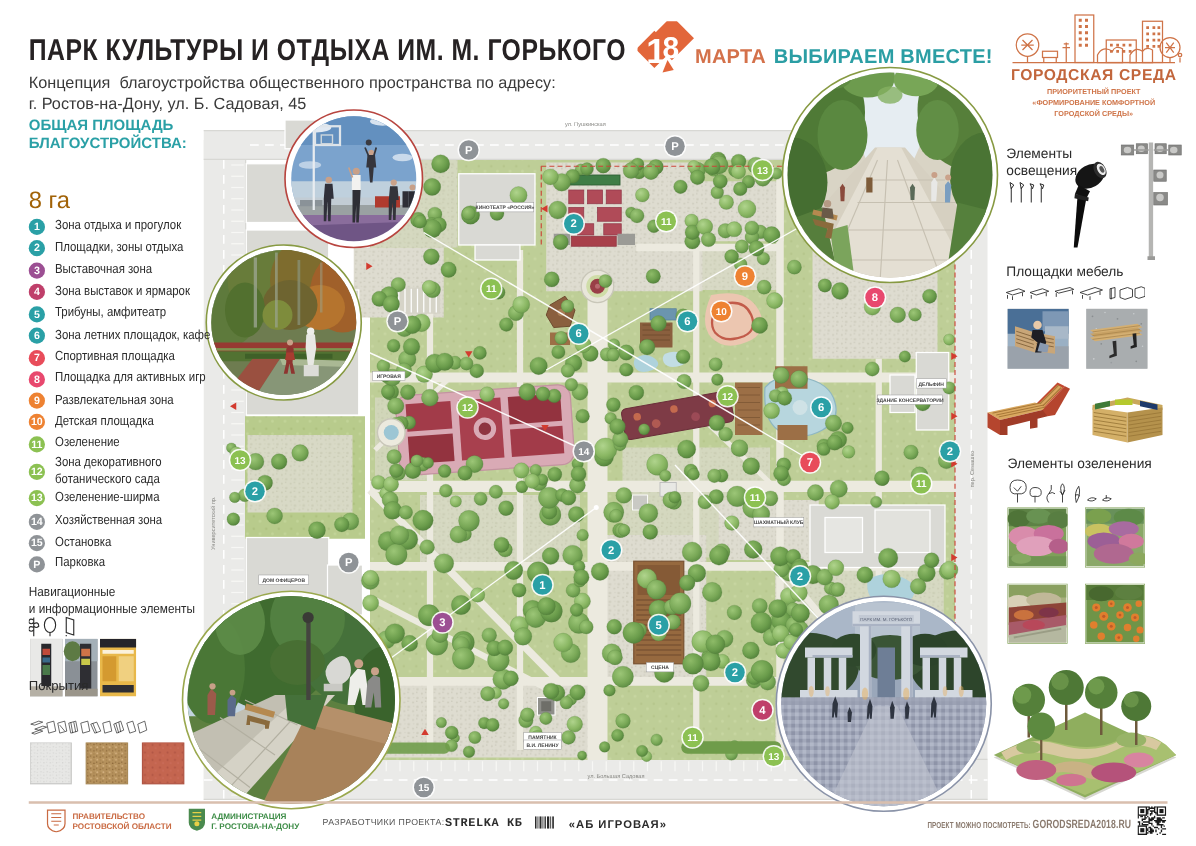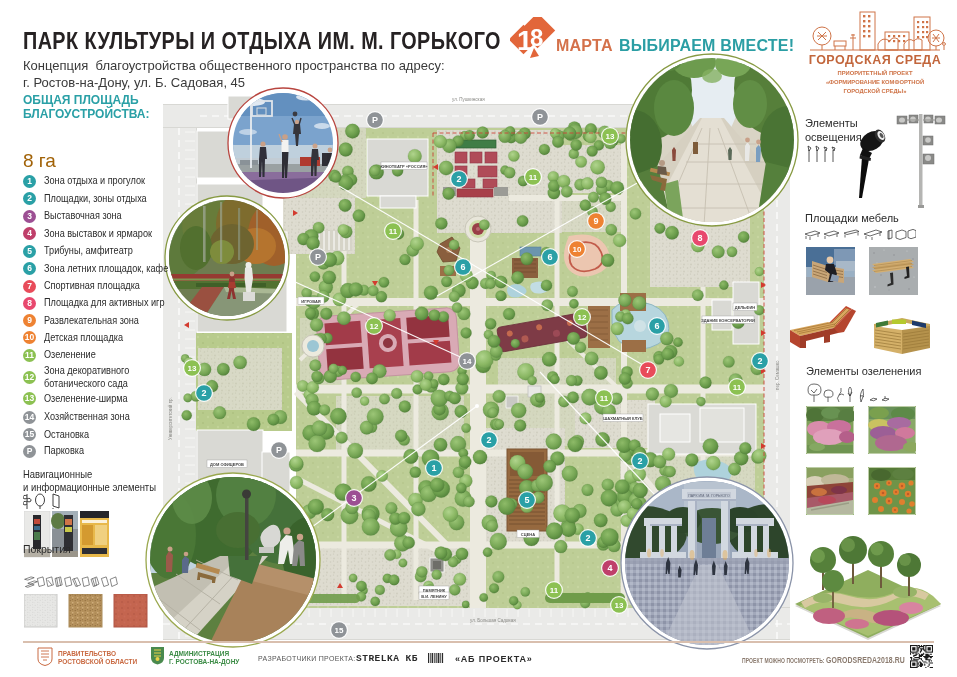--- a/index.html
+++ b/index.html
@@ -1844,21 +1844,21 @@
         <rect x="2" y="0" width="0.7" height="10"></rect>
 <rect x="3.6" y="0" width="1.6" height="10"></rect>
         <rect x="6" y="0" width="0.7" height="10"></rect>
 <rect x="7.6" y="0" width="1.1" height="10"></rect>
         <rect x="9.6" y="0" width="1.8" height="10"></rect>
 <rect x="12.2" y="0" width="0.7" height="10"></rect>
         <rect x="13.8" y="0" width="1.3" height="10"></rect>
 </g>
 </svg>
 
-<div class="abs" style="left:455px;top:654px;font-size:9px;font-weight:bold;color:#2b2b2b;letter-spacing:0.8px;">«АБ ПРОЕКТА»</div>
+<div class="abs" style="left:455px;top:654px;font-size:9px;font-weight:bold;color:#2b2b2b;letter-spacing:0.8px;">«АБ ИГРОВАЯ»</div>
 
 <div class="abs" style="left:742px;top:654px;font-size:7px;color:#8a7a6e;font-weight:bold;letter-spacing:0.1px;white-space:nowrap;transform:scaleX(0.72);transform-origin:0 0;">ПРОЕКТ МОЖНО ПОСМОТРЕТЬ: <span style="font-size:9.6px;">GORODSREDA2018.RU</span></div>
 
 <svg class="abs" style="left:910px;top:645px;" width="23" height="23" viewBox="0 0 21 21">
 <path d="M7 0h1v1h-1zM8 0h1v1h-1zM10 0h1v1h-1zM12 0h1v1h-1zM13 0h1v1h-1zM8 1h1v1h-1zM9 1h1v1h-1zM10 1h1v1h-1zM11 1h1v1h-1zM12 1h1v1h-1zM7 2h1v1h-1zM8 2h1v1h-1zM12 2h1v1h-1zM7 3h1v1h-1zM9 3h1v1h-1zM10 3h1v1h-1zM11 3h1v1h-1zM12 3h1v1h-1zM7 4h1v1h-1zM10 4h1v1h-1zM12 4h1v1h-1zM13 4h1v1h-1zM7 5h1v1h-1zM9 5h1v1h-1zM10 5h1v1h-1zM13 5h1v1h-1zM9 6h1v1h-1zM0 7h1v1h-1zM2 7h1v1h-1zM3 7h1v1h-1zM5 7h1v1h-1zM7 7h1v1h-1zM12 7h1v1h-1zM0 8h1v1h-1zM5 8h1v1h-1zM6 8h1v1h-1zM8 8h1v1h-1zM10 8h1v1h-1zM11 8h1v1h-1zM12 8h1v1h-1zM14 8h1v1h-1zM15 8h1v1h-1zM16 8h1v1h-1zM18 8h1v1h-1zM19 8h1v1h-1zM3 9h1v1h-1zM4 9h1v1h-1zM5 9h1v1h-1zM8 9h1v1h-1zM9 9h1v1h-1zM10 9h1v1h-1zM11 9h1v1h-1zM14 9h1v1h-1zM15 9h1v1h-1zM16 9h1v1h-1zM17 9h1v1h-1zM3 10h1v1h-1zM8 10h1v1h-1zM9 10h1v1h-1zM10 10h1v1h-1zM12 10h1v1h-1zM13 10h1v1h-1zM14 10h1v1h-1zM15 10h1v1h-1zM16 10h1v1h-1zM17 10h1v1h-1zM18 10h1v1h-1zM19 10h1v1h-1zM20 10h1v1h-1zM0 11h1v1h-1zM1 11h1v1h-1zM4 11h1v1h-1zM5 11h1v1h-1zM6 11h1v1h-1zM7 11h1v1h-1zM8 11h1v1h-1zM13 11h1v1h-1zM14 11h1v1h-1zM15 11h1v1h-1zM16 11h1v1h-1zM18 11h1v1h-1zM19 11h1v1h-1zM1 12h1v1h-1zM3 12h1v1h-1zM8 12h1v1h-1zM9 12h1v1h-1zM10 12h1v1h-1zM14 12h1v1h-1zM15 12h1v1h-1zM1 13h1v1h-1zM3 13h1v1h-1zM4 13h1v1h-1zM5 13h1v1h-1zM6 13h1v1h-1zM7 13h1v1h-1zM10 13h1v1h-1zM14 13h1v1h-1zM15 13h1v1h-1zM16 13h1v1h-1zM17 13h1v1h-1zM18 13h1v1h-1zM11 14h1v1h-1zM17 14h1v1h-1zM19 14h1v1h-1zM8 15h1v1h-1zM9 15h1v1h-1zM12 15h1v1h-1zM13 15h1v1h-1zM14 15h1v1h-1zM17 15h1v1h-1zM7 16h1v1h-1zM9 16h1v1h-1zM10 16h1v1h-1zM15 16h1v1h-1zM18 16h1v1h-1zM19 16h1v1h-1zM20 16h1v1h-1zM7 17h1v1h-1zM9 17h1v1h-1zM10 17h1v1h-1zM11 17h1v1h-1zM13 17h1v1h-1zM17 17h1v1h-1zM8 18h1v1h-1zM9 18h1v1h-1zM10 18h1v1h-1zM11 18h1v1h-1zM13 18h1v1h-1zM17 18h1v1h-1zM7 19h1v1h-1zM9 19h1v1h-1zM10 19h1v1h-1zM16 19h1v1h-1zM14 20h1v1h-1zM18 20h1v1h-1zM19 20h1v1h-1zM20 20h1v1h-1z" fill="#1a1a1a"></path>
       <rect x="0" y="0" width="7" height="7" fill="#1a1a1a"></rect>
       <rect x="1" y="1" width="5" height="5" fill="#fff"></rect>
       <rect x="2" y="2" width="3" height="3" fill="#1a1a1a"></rect>
       <rect x="14" y="0" width="7" height="7" fill="#1a1a1a"></rect>
       <rect x="15" y="1" width="5" height="5" fill="#fff"></rect>

